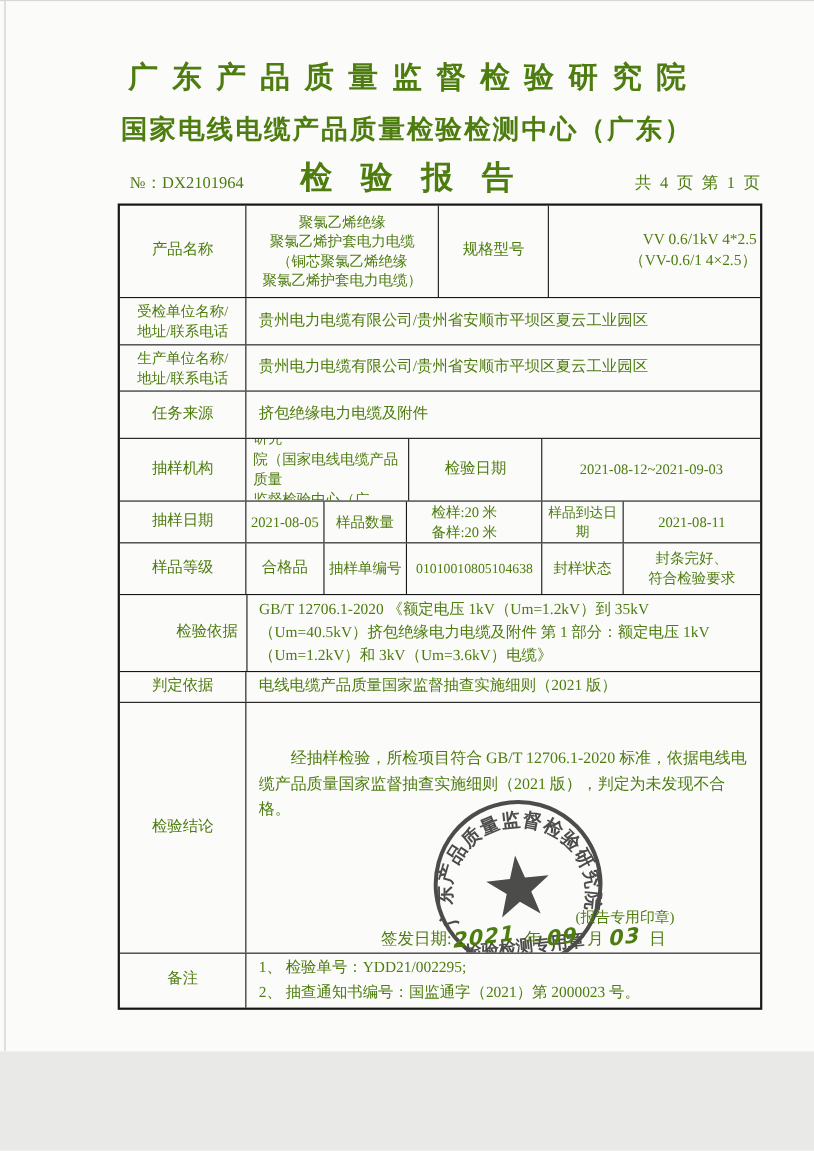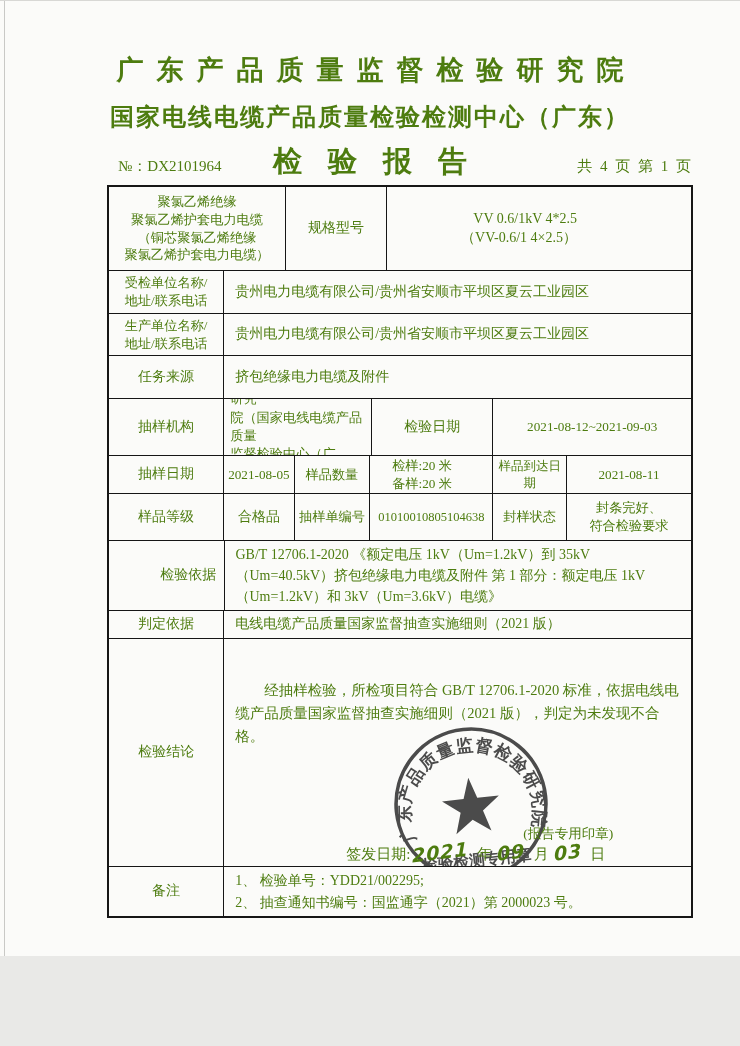--- a/index.html
+++ b/index.html
@@ -69,20 +69,21 @@
   <div class="meta">
     <div>
       <span>№：</span><span>DX2101964</span>
     </div>
     <div class="pages">共 4 页 第 1 页</div>
   </div>
 
   <div class="rpt">
 
     <div class="trow" style="height:83px;">
+      <div class="tc" style="width:115px;">产品名称</div>
       <div class="tc sz13" style="width:176px;text-align:right;">
         <div>聚氯乙烯绝缘</div>
         <div>聚氯乙烯护套电力电缆</div>
         <div>（铜芯聚氯乙烯绝缘</div>
         <div>聚氯乙烯护套电力电缆）</div>
       </div>
       <div class="tc" style="width:101px;">规格型号</div>
       <div class="tc" style="width:194px;align-items:flex-end;">
         <div class="nowrap">VV 0.6/1kV 4*2.5</div>
         <div class="nowrap">（VV-0.6/1 4×2.5）</div>

